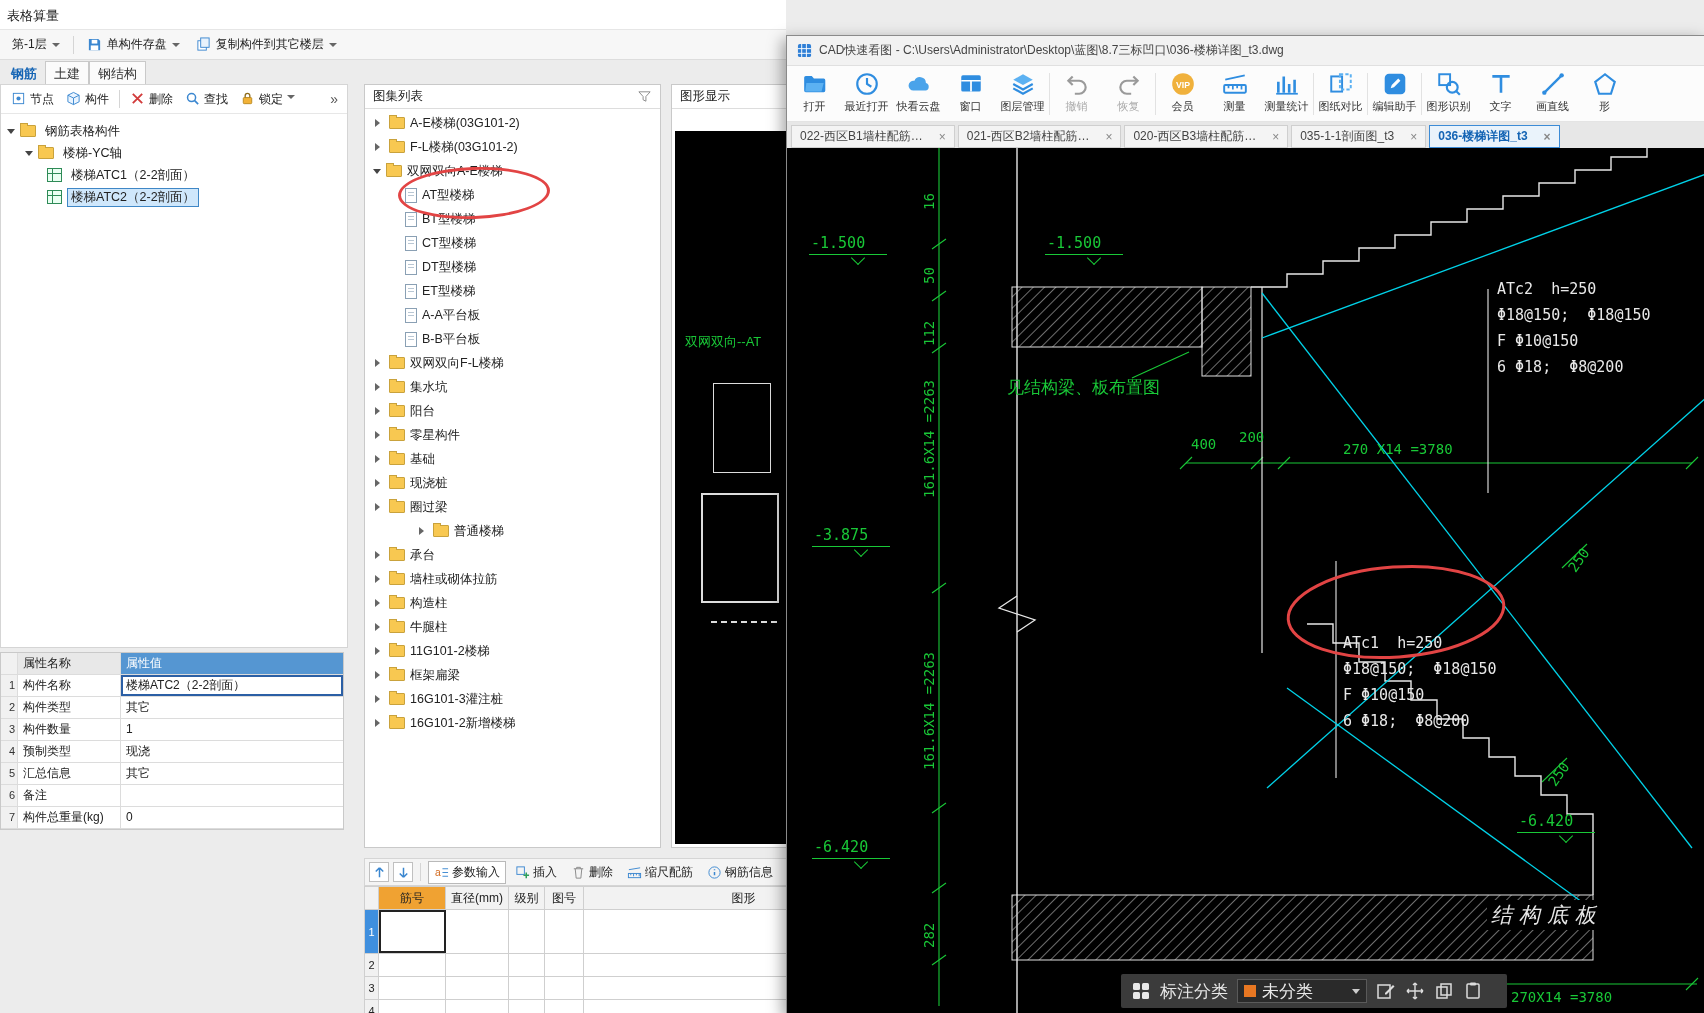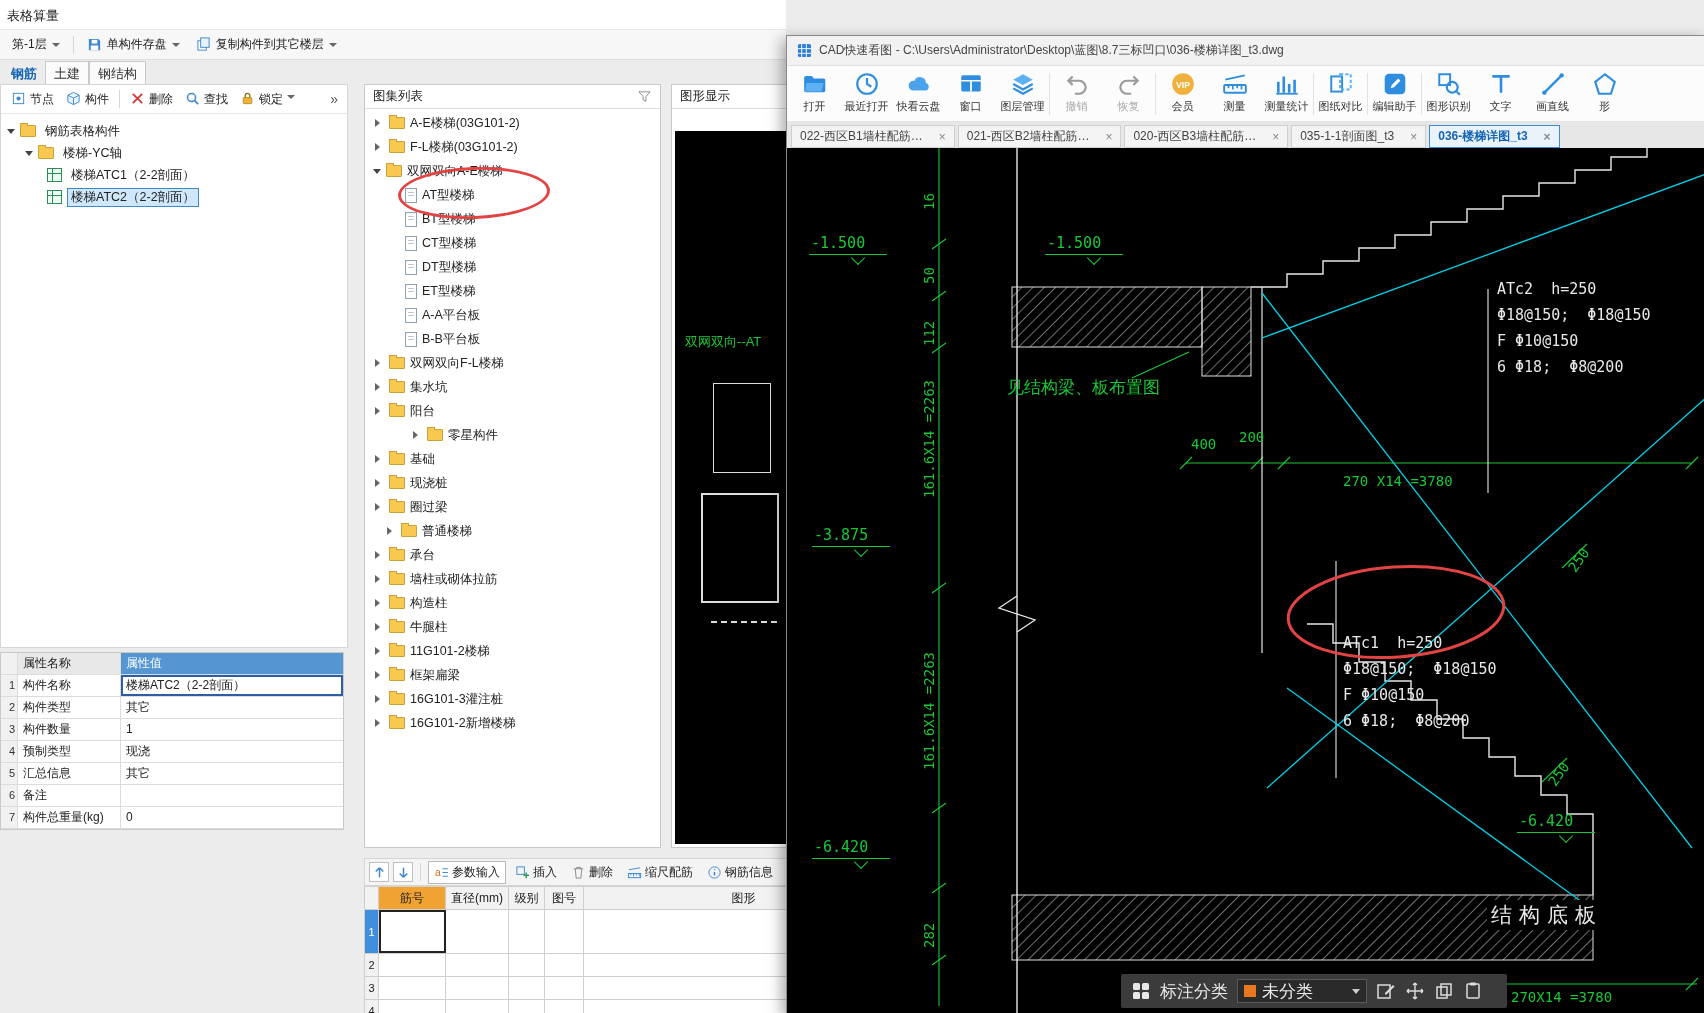--- a/index.html
+++ b/index.html
@@ -357,41 +357,41 @@
         <div class="at-row" style="padding-left: 8px;">
           <span class="tri r"></span>
           <span class="fold"></span>
           <span>集水坑</span>
         </div>
         <div class="at-row" style="padding-left: 8px;">
           <span class="tri r"></span>
           <span class="fold"></span>
           <span>阳台</span>
         </div>
-        <div class="at-row" style="padding-left: 8px; margin-left: 38px;">
+        <div class="at-row" style="padding-left: 8px;">
           <span class="tri r"></span>
           <span class="fold"></span>
           <span>零星构件</span>
         </div>
         <div class="at-row" style="padding-left: 8px;">
           <span class="tri r"></span>
           <span class="fold"></span>
           <span>基础</span>
         </div>
         <div class="at-row" style="padding-left: 8px;">
           <span class="tri r"></span>
           <span class="fold"></span>
           <span>现浇桩</span>
         </div>
         <div class="at-row" style="padding-left: 8px;">
           <span class="tri r"></span>
           <span class="fold"></span>
           <span>圈过梁</span>
         </div>
-        <div class="at-row" style="padding-left: 20px;">
+        <div class="at-row" style="padding-left: 12px; margin-left: 40px;">
           <span class="tri r"></span>
           <span class="fold"></span>
           <span>普通楼梯</span>
         </div>
         <div class="at-row" style="padding-left: 8px;">
           <span class="tri r"></span>
           <span class="fold"></span>
           <span>承台</span>
         </div>
         <div class="at-row" style="padding-left: 8px;">
@@ -816,26 +816,26 @@
           <span class="tr"></span>
         </div>
         <div class="dim vdim" style="left: 134px; top: 62px;">16</div>
         <div class="dim vdim" style="left: 134px; top: 136px;">50</div>
         <div class="dim vdim" style="left: 134px; top: 198px;">112</div>
         <div class="dim vdim" style="left: 134px; top: 350px;">161.6X14 =2263</div>
         <div class="dim vdim" style="left: 134px; top: 622px;">161.6X14 =2263</div>
         <div class="dim vdim" style="left: 134px; top: 800px;">282</div>
         <div class="dim" style="left: 404px; top: 288px;">400</div>
         <div class="dim" style="left: 452px; top: 281px;">200</div>
-        <div class="dim" style="left: 556px; top: 293px; margin-top: 32px;">270 X14 =3780</div>
+        <div class="dim" style="left: 556px; top: 293px;">270 X14 =3780</div>
         <div class="dim" style="left: 724px; top: 841px;">270X14 =3780</div>
         <div class="dim ddim" style="left: 779px; top: 404px;">250</div>
         <div class="dim ddim" style="left: 759px; top: 618px;">250</div>
         <div class="note-green" style="left: 220px; top: 228px;">见结构梁、板布置图</div>
-        <div class="note-white" style="left: 700px; top: 752px;">结构底板</div>
+        <div class="note-white" style="left: 700px; top: 752px; font-style: italic;">结构底板</div>
         <div class="rlabel" style="left: 710px; top: 128px;"><div>ATc2  h=250</div><div>Φ18@150;  Φ18@150</div><div>F Φ10@150</div><div>6 Φ18;  Φ8@200</div></div>
         <div class="rlabel" style="left: 556px; top: 482px;"><div>ATc1  h=250</div><div>Φ18@150;  Φ18@150</div><div>F Φ10@150</div><div>6 Φ18;  Φ8@200</div></div>
         <div id="cad-statusbar">
         <span class="sb-ic">
             <svg viewBox="0 0 20 20">
               <rect x="2" y="2" width="7" height="7" rx="1.5" fill="#e8e8e8"></rect>
               <rect x="11" y="2" width="7" height="7" rx="1.5" fill="#e8e8e8"></rect>
               <rect x="2" y="11" width="7" height="7" rx="1.5" fill="#e8e8e8"></rect>
               <rect x="11" y="11" width="7" height="7" rx="1.5" fill="#e8e8e8"></rect>
             </svg>

